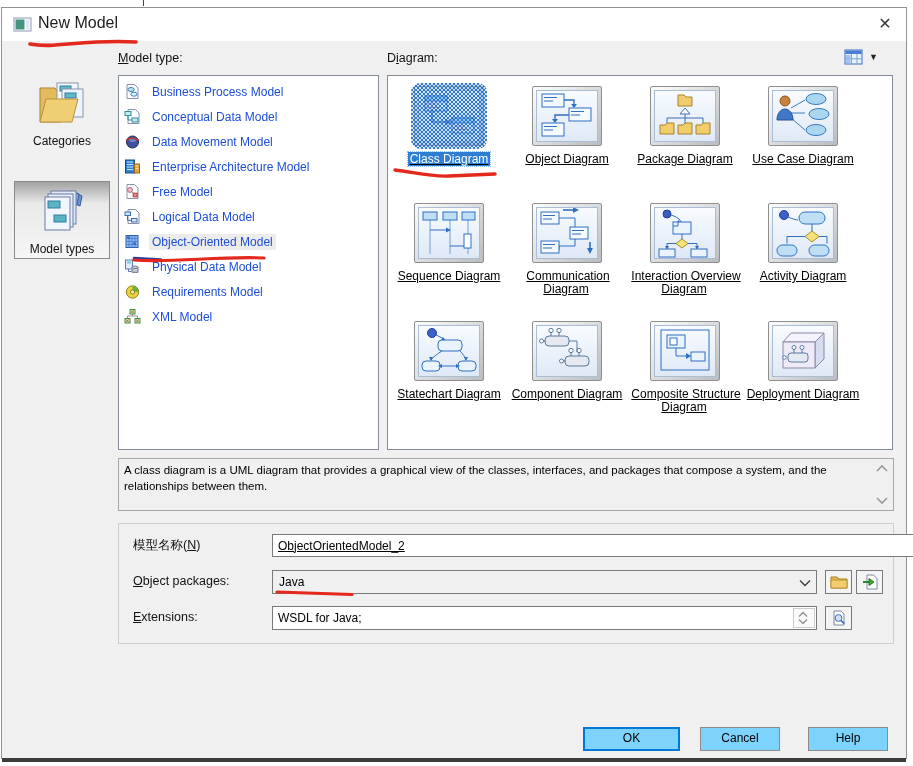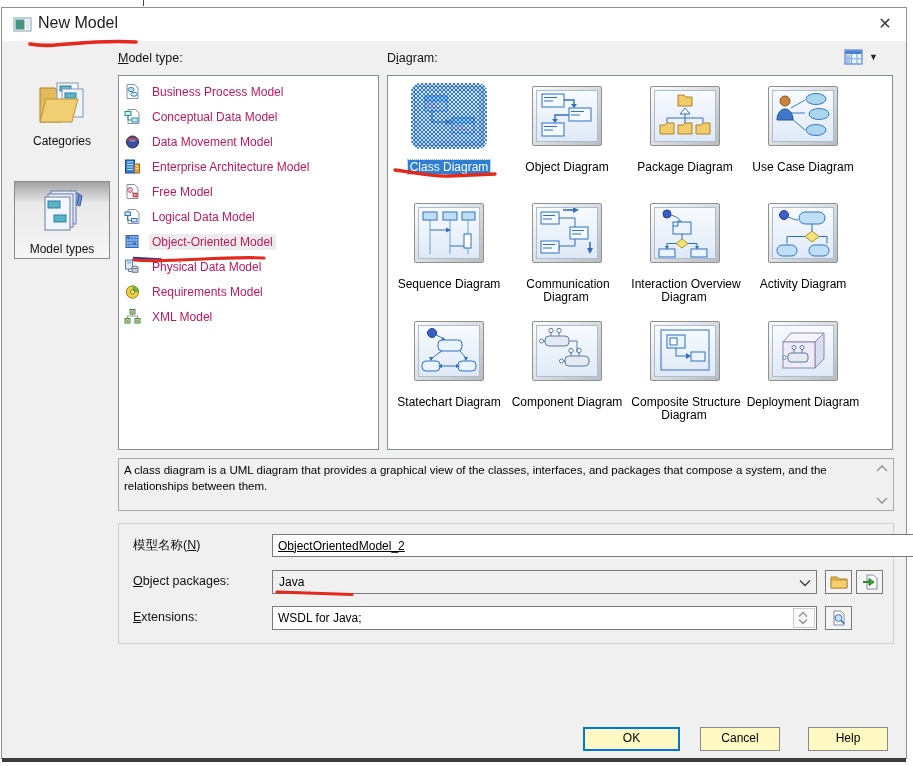--- a/index.html
+++ b/index.html
@@ -13,53 +13,53 @@
   .close-btn{position:absolute;left:866px;top:2px;width:34px;height:28px;text-align:center;line-height:28px;font-size:16px;color:#3a3a3a;cursor:default;}
   .anno{position:absolute;pointer-events:none;}
   .sec-label{position:absolute;font-size:12.5px;color:#111;}
   u{text-decoration:underline;}
   
   .side-btn{position:absolute;width:96px;text-align:center;padding-top:6px;box-sizing:border-box;}
   .side-btn .cap{font-size:12px;color:#111;margin-top:2px;}
   .side-btn.sel{border:1px solid #8a8a8a;background:linear-gradient(180deg,#a2a2a2 0%,#e9e9e9 28%,#f6f6f6 100%);height:78px;}
   
   .mt-list{position:absolute;left:116px;top:67px;width:261px;height:375px;background:#fff;border:1px solid #848c98;box-sizing:border-box;padding-top:3px;}
-  .mt-item{display:flex;align-items:center;height:25px;padding-left:5px;gap:8px;font-size:12px;color:#be185d;}
+  .mt-item{display:flex;align-items:center;height:25px;padding-left:5px;gap:8px;font-size:12px;color:#1d4ed8;}
   .mt-item svg{flex:0 0 auto;}
   .mt-label{padding:1px 3px;}
   .mt-label.hl{background:#ececec;}
   
   .dg-panel{position:absolute;left:385px;top:67px;width:506px;height:375px;background:#fff;border:1px solid #848c98;box-sizing:border-box;}
   .tile{position:absolute;width:118px;text-align:center;}
   .tile-frame{position:relative;display:inline-block;border:1px solid #8f8f8f;background:linear-gradient(135deg,#fdfdfd,#b9bcc0);padding:3px;border-radius:2px;}
   .tile-inner{display:block;background:linear-gradient(180deg,#f8fbff,#dfe9f6);border:1px solid #a9bdd4;}
   .sel-checker{position:absolute;inset:-4px;border-radius:9px;
      background-image:conic-gradient(rgba(36,110,200,.92) 25%,rgba(150,198,240,.38) 0 50%,rgba(36,110,200,.92) 0 75%,rgba(150,198,240,.38) 0);
      background-size:4px 4px;}
-  .tile-label{margin-top:11px;font-size:12px;line-height:13px;color:#000;}
+  .tile-label{margin-top:3px;font-size:12px;line-height:13px;color:#000;text-decoration:underline;}
   .tile-label span{padding:0 2px;}
   .tile-label.sel span{background:#2e7fd4;color:#fff;outline:1px dotted #8fc0ef;}
   
   .view-btn{position:absolute;left:842px;top:37px;width:48px;height:24px;display:flex;align-items:center;gap:5px;}
   .view-btn .arrow{font-size:9px;color:#222;}
   
   .desc-box{position:absolute;left:116px;top:450px;width:776px;height:53px;background:#f0f0f0;border:1px solid #a7a7a7;box-sizing:border-box;font-size:11.5px;line-height:1.4;color:#000;padding:3px 26px 3px 5px;}
   .desc-scroll{position:absolute;right:3px;top:3px;bottom:3px;width:15px;}
   .desc-scroll svg{position:absolute;left:0;}
   
   .group-box{position:absolute;left:116px;top:515px;width:776px;height:121px;border:1px solid #cfcfcf;box-sizing:border-box;}
   .form-label{position:absolute;font-size:12.5px;color:#111;}
   .txt-input{position:absolute;box-sizing:border-box;border:1px solid #7a7a7a;background:#fff;font-family:"Liberation Sans",sans-serif;font-size:12px;padding:2px 5px;color:#000;}
   .combo{position:absolute;box-sizing:border-box;border:1px solid #7a7a7a;background:#f0f0f0;font-size:12px;color:#000;line-height:22px;padding:0 22px 0 6px;}
   .combo-chevron{position:absolute;right:5px;top:8px;}
   .spin-box{position:absolute;right:2px;top:2px;bottom:2px;width:20px;border:1px solid #cccccc;background:#fafafa;}
   .spin-box svg{position:absolute;left:3px;}
   .tool-btn{position:absolute;box-sizing:border-box;width:27px;height:24px;border:1px solid #7a7a7a;background:#f4f4f4;display:flex;align-items:center;justify-content:center;}
   
-  .btn{position:absolute;top:719px;height:24px;box-sizing:border-box;background:#fef9c3;border:1px solid #8a8a8a;font-size:12px;color:#000;text-align:center;line-height:21px;}
+  .btn{position:absolute;top:719px;height:24px;box-sizing:border-box;background:#7dd3fc;border:1px solid #8a8a8a;font-size:12px;color:#000;text-align:center;line-height:21px;}
   .btn.default{border:2px solid #0078d7;}
 </style>
 </head>
 <body>
 
 <div class="artifact"></div>
 
 <div class="dialog">
 
   <div class="titlebar">

